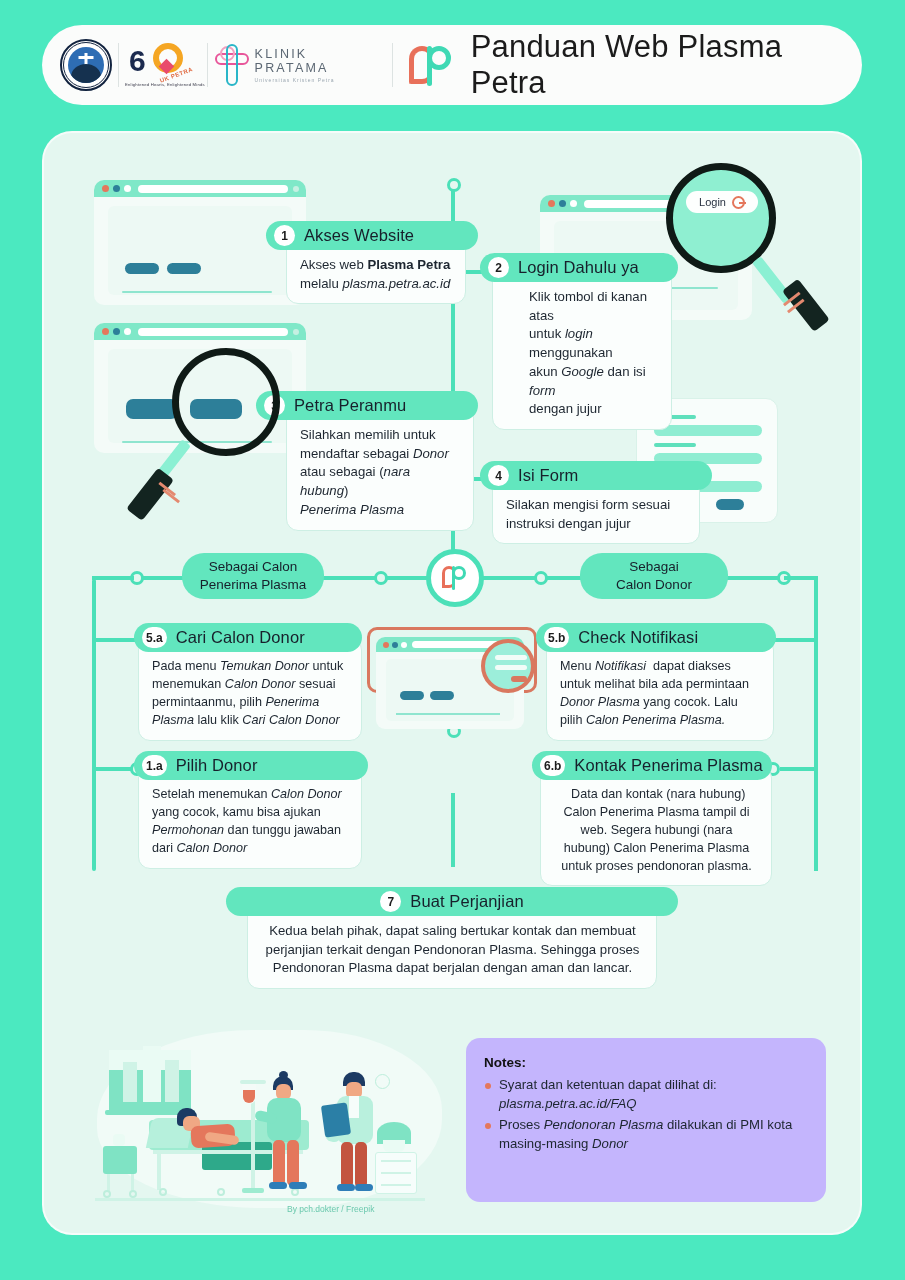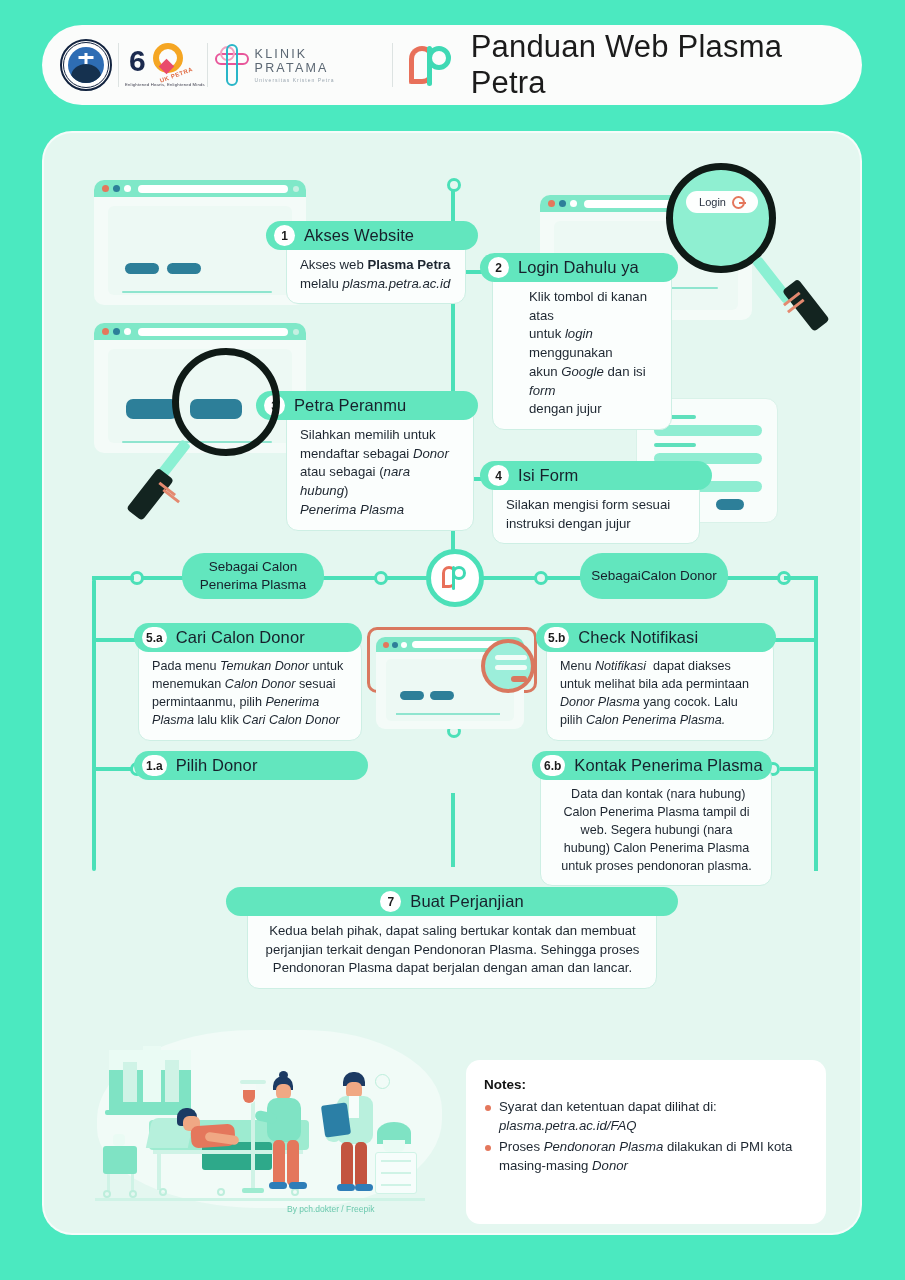--- a/index.html
+++ b/index.html
@@ -159,21 +159,21 @@
   
   .mag { position:absolute; z-index:6; }
   .mag .lens { position:absolute; border-radius:50%; border:7px solid #0F1A16; }
   .mag .handle { position:absolute; background:#8BF0D3; }
   .mag .grip { position:absolute; background:#132420; border-radius:4px; }
   .mag .stripe { position:absolute; background:#E4896F; height:3px; }
 
   
   #notes {
     position:absolute; left:464px; top:1036px; width:360px; height:164px;
-    background:#ffffff; border-radius:14px; padding:17px 18px 0 18px;margin-top:22px;
+    background:#c4b5fd; border-radius:14px; padding:17px 18px 0 18px;
   }
   #notes h4 { font-size:13.5px; color:#111; margin-bottom:6px; }
   #notes ul { list-style:none; }
   #notes li { position:relative; padding-left:15px; font-size:13.2px; line-height:1.42;
               color:#1d2630; margin-bottom:3px; }
   #notes li:before { content:""; position:absolute; left:1px; top:7px; width:6px; height:6px;
               border-radius:50%; background:#E4775C; }
   #notes li i { }
 
   
@@ -393,21 +393,21 @@
           <div class="mh"></div>
           <div class="ms"></div>
           <div class="mc"></div>
         </div>
     </div>
 
     <div class="branch" style="left:138px; top:420px; width:142px; height:46px; flex-direction:column;">
       <span>Sebagai  Calon</span>
       <span>Penerima Plasma</span>
     </div>
-    <div class="branch" style="left:536px; top:420px; width:148px; height:46px; flex-direction:row;">
+    <div class="branch" style="left:536px; top:420px; width:148px; height:46px; flex-direction:column;">
       <span>Sebagai</span>
       <span>Calon Donor</span>
     </div>
 
     <div class="step" style="left:90px; top:490px; width:228px;">
       <div class="head">
         <span class="num">5.a</span>
         <span class="title">Cari Calon Donor</span>
       </div>
       <div class="body" style="width:224px; margin-left:4px; font-size:12.6px;">Pada menu <i>Temukan Donor</i> untuk<br>menemukan <i>Calon Donor</i> sesuai<br>permintaanmu, pilih <i>Penerima</i><br><i>Plasma</i> lalu klik <i>Cari Calon Donor</i></div>
@@ -441,20 +441,21 @@
       <div style="position:absolute;left:10px;top:12px;width:32px;height:5px;background:#F2FCF8;border-radius:3px;"></div>
       <div style="position:absolute;left:10px;top:22px;width:32px;height:5px;background:#F2FCF8;border-radius:3px;"></div>
       <div style="position:absolute;left:26px;top:33px;width:16px;height:6px;background:#D9785F;border-radius:3px;"></div>
     </div>
 
     <div class="step" style="left:90px; top:618px; width:234px;">
       <div class="head">
         <span class="num">1.a</span>
         <span class="title">Pilih Donor</span>
       </div>
+      <div class="body" style="width:224px; margin-left:4px; font-size:12.6px;">Setelah menemukan <i>Calon Donor</i><br>yang cocok, kamu bisa ajukan<br><i>Permohonan</i> dan tunggu jawaban<br>dari <i>Calon Donor</i></div>
     </div>
 
     <div class="step" style="left:488px; top:618px; width:240px;">
       <div class="head">
         <span class="num">6.b</span>
         <span class="title">Kontak Penerima Plasma</span>
       </div>
       <div class="body" style="width:232px; margin-left:8px; font-size:12.6px;text-align:center;">&nbsp;Data dan kontak (nara hubung)<br>Calon Penerima Plasma tampil di<br>web. Segera hubungi (nara<br>hubung) Calon Penerima Plasma<br>untuk proses pendonoran plasma.</div>
     </div>
 

